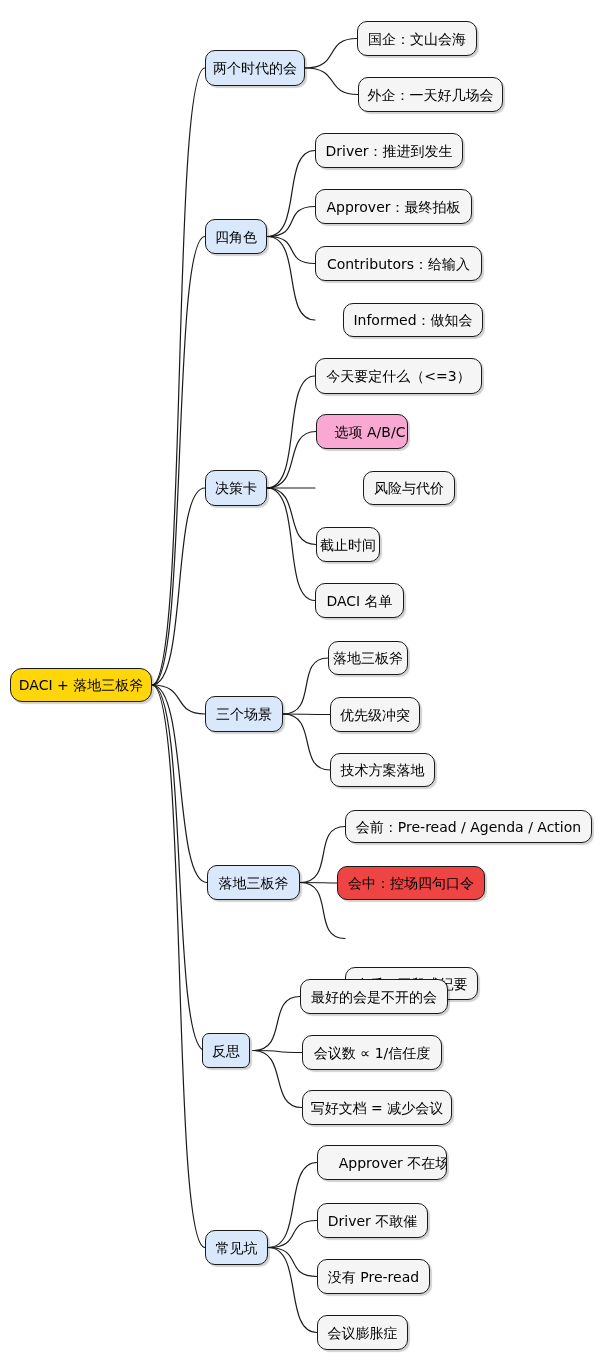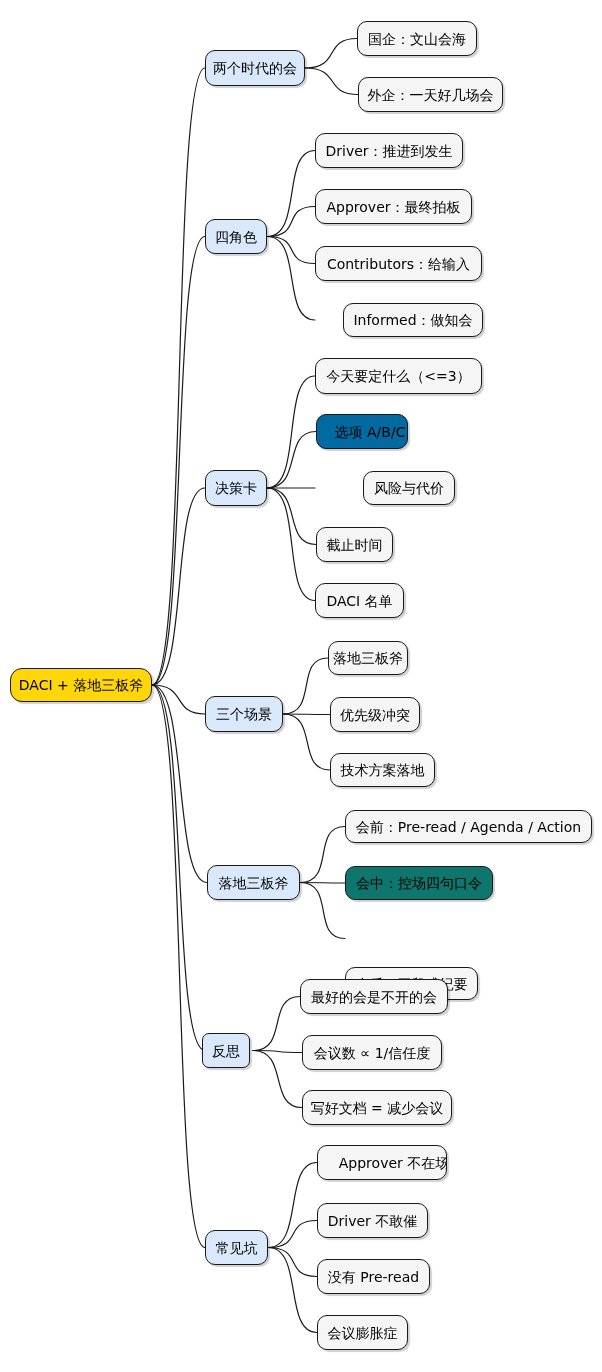--- a/index.html
+++ b/index.html
@@ -80,31 +80,31 @@
   <div class="node leaf" style="background: rgb(245, 245, 245); border-color: rgb(26, 26, 26); color: rgb(0, 0, 0); left: 357px; top: 21px; width: 120px; height: 35px;">国企：文山会海</div>
 <div class="node root" id="root-node" style="left: 10px; top: 668px; width: 142px; height: 34px; background: rgb(255, 214, 10);">DACI + 落地三板斧</div>
     <div class="node leaf" style="background: rgb(245, 245, 245); border-color: rgb(26, 26, 26); color: rgb(0, 0, 0); left: 358px; top: 77px; width: 145px; height: 35px;">外企：一天好几场会</div>
     <div class="node branch" style="background: rgb(218, 232, 252); border-color: rgb(26, 26, 26); color: rgb(0, 0, 0); left: 205px; top: 50px; width: 100px; height: 36px;">两个时代的会</div>
     <div class="node leaf" style="background: rgb(245, 245, 245); border-color: rgb(26, 26, 26); color: rgb(0, 0, 0); left: 315px; top: 133px; width: 148px; height: 35px;">Driver：推进到发生</div>
     <div class="node leaf" style="background: rgb(245, 245, 245); border-color: rgb(26, 26, 26); color: rgb(0, 0, 0); left: 315px; top: 189px; width: 157px; height: 35px;">Approver：最终拍板</div>
     <div class="node leaf" style="background: rgb(245, 245, 245); border-color: rgb(26, 26, 26); color: rgb(0, 0, 0); left: 315px; top: 246px; width: 167px; height: 35px;">Contributors：给输入</div>
     <div class="node leaf" style="background: rgb(245, 245, 245); border-color: rgb(26, 26, 26); color: rgb(0, 0, 0); left: 315px; top: 303px; width: 140px; height: 34px; margin-left: 28px;">Informed：做知会</div>
     <div class="node branch" style="background: rgb(218, 232, 252); border-color: rgb(26, 26, 26); color: rgb(0, 0, 0); left: 205px; top: 219px; width: 62px; height: 35px;">四角色</div>
     <div class="node leaf" style="background: rgb(245, 245, 245); border-color: rgb(26, 26, 26); color: rgb(0, 0, 0); left: 315px; top: 358px; width: 167px; height: 36px;">今天要定什么（&lt;=3）</div>
-    <div class="node leaf" style="background: #0369a1; border-color: rgb(26, 26, 26); color: rgb(0, 0, 0); left: 316px; top: 414px; width: 92px; height: 35px; padding-left: 20px;">选项 A/B/C</div>
+    <div class="node leaf" style="background: #f9a8d4; border-color: rgb(26, 26, 26); color: rgb(0, 0, 0); left: 316px; top: 414px; width: 92px; height: 35px; padding-left: 20px;">选项 A/B/C</div>
     <div class="node leaf" style="background: rgb(245, 245, 245); border-color: rgb(26, 26, 26); color: rgb(0, 0, 0); left: 315px; top: 471px; width: 92px; height: 34px; margin-left: 48px;">风险与代价</div>
-    <div class="node leaf" style="background: rgb(245, 245, 245); border-color: rgb(26, 26, 26); color: rgb(0, 0, 0); left: 316px; top: 527px; width: 77px; height: 35px;">截止时间</div>
+    <div class="node leaf" style="background: rgb(245, 245, 245); border-color: rgb(26, 26, 26); color: rgb(0, 0, 0); left: 316px; top: 527px; width: 64px; height: 35px;">截止时间</div>
     <div class="node leaf" style="background: rgb(245, 245, 245); border-color: rgb(26, 26, 26); color: rgb(0, 0, 0); left: 315px; top: 583px; width: 89px; height: 35px;">DACI 名单</div>
     <div class="node branch" style="background: rgb(218, 232, 252); border-color: rgb(26, 26, 26); color: rgb(0, 0, 0); left: 205px; top: 470px; width: 62px; height: 36px;">决策卡</div>
     <div class="node leaf" style="background: rgb(245, 245, 245); border-color: rgb(26, 26, 26); color: rgb(0, 0, 0); left: 328px; top: 641px; width: 80px; height: 34px;">落地三板斧</div>
     <div class="node leaf" style="background: rgb(245, 245, 245); border-color: rgb(26, 26, 26); color: rgb(0, 0, 0); left: 330px; top: 697px; width: 90px; height: 35px;">优先级冲突</div>
     <div class="node leaf" style="background: rgb(245, 245, 245); border-color: rgb(26, 26, 26); color: rgb(0, 0, 0); left: 330px; top: 753px; width: 105px; height: 34px;">技术方案落地</div>
     <div class="node branch" style="background: rgb(218, 232, 252); border-color: rgb(26, 26, 26); color: rgb(0, 0, 0); left: 205px; top: 696px; width: 78px; height: 36px;">三个场景</div>
     <div class="node leaf" style="background: rgb(245, 245, 245); border-color: rgb(26, 26, 26); color: rgb(0, 0, 0); left: 345px; top: 810px; width: 247px; height: 33px;">会前：Pre-read / Agenda / Action</div>
-    <div class="node leaf" style="background: #0f766e; border-color: rgb(26, 26, 26); color: rgb(0, 0, 0); left: 345px; top: 866px; width: 148px; height: 34px;">会中：控场四句口令</div>
+    <div class="node leaf" style="background: #ef4444; border-color: rgb(26, 26, 26); color: rgb(0, 0, 0); left: 337px; top: 866px; width: 148px; height: 34px;">会中：控场四句口令</div>
     <div class="node leaf" style="background: rgb(245, 245, 245); border-color: rgb(26, 26, 26); color: rgb(0, 0, 0); left: 345px; top: 922px; width: 133px; height: 33px; margin-top: 45px;">会后：三段式纪要</div>
     <div class="node branch" style="background: rgb(218, 232, 252); border-color: rgb(26, 26, 26); color: rgb(0, 0, 0); left: 207px; top: 865px; width: 93px; height: 35px;">落地三板斧</div>
     <div class="node leaf" style="background: rgb(245, 245, 245); border-color: rgb(26, 26, 26); color: rgb(0, 0, 0); left: 300px; top: 979px; width: 148px; height: 35px;">最好的会是不开的会</div>
     <div class="node leaf" style="background: rgb(245, 245, 245); border-color: rgb(26, 26, 26); color: rgb(0, 0, 0); left: 302px; top: 1035px; width: 140px; height: 35px;">会议数 ∝ 1/信任度</div>
     <div class="node leaf" style="background: rgb(245, 245, 245); border-color: rgb(26, 26, 26); color: rgb(0, 0, 0); left: 302px; top: 1090px; width: 150px; height: 35px;">写好文档 = 减少会议</div>
     <div class="node branch" style="background: rgb(218, 232, 252); border-color: rgb(26, 26, 26); color: rgb(0, 0, 0); left: 202px; top: 1033px; width: 48px; height: 35px; border-radius: 7px;">反思</div>
     <div class="node leaf" style="background: rgb(245, 245, 245); border-color: rgb(26, 26, 26); color: rgb(0, 0, 0); left: 317px; top: 1145px; width: 130px; height: 35px; padding-left: 28px;">Approver 不在场</div>
     <div class="node leaf" style="background: rgb(245, 245, 245); border-color: rgb(26, 26, 26); color: rgb(0, 0, 0); left: 317px; top: 1203px; width: 111px; height: 35px;">Driver 不敢催</div>
     <div class="node leaf" style="background: rgb(245, 245, 245); border-color: rgb(26, 26, 26); color: rgb(0, 0, 0); left: 317px; top: 1259px; width: 113px; height: 35px;">没有 Pre-read</div>
     <div class="node leaf" style="background: rgb(245, 245, 245); border-color: rgb(26, 26, 26); color: rgb(0, 0, 0); left: 317px; top: 1315px; width: 91px; height: 35px;">会议膨胀症</div>

